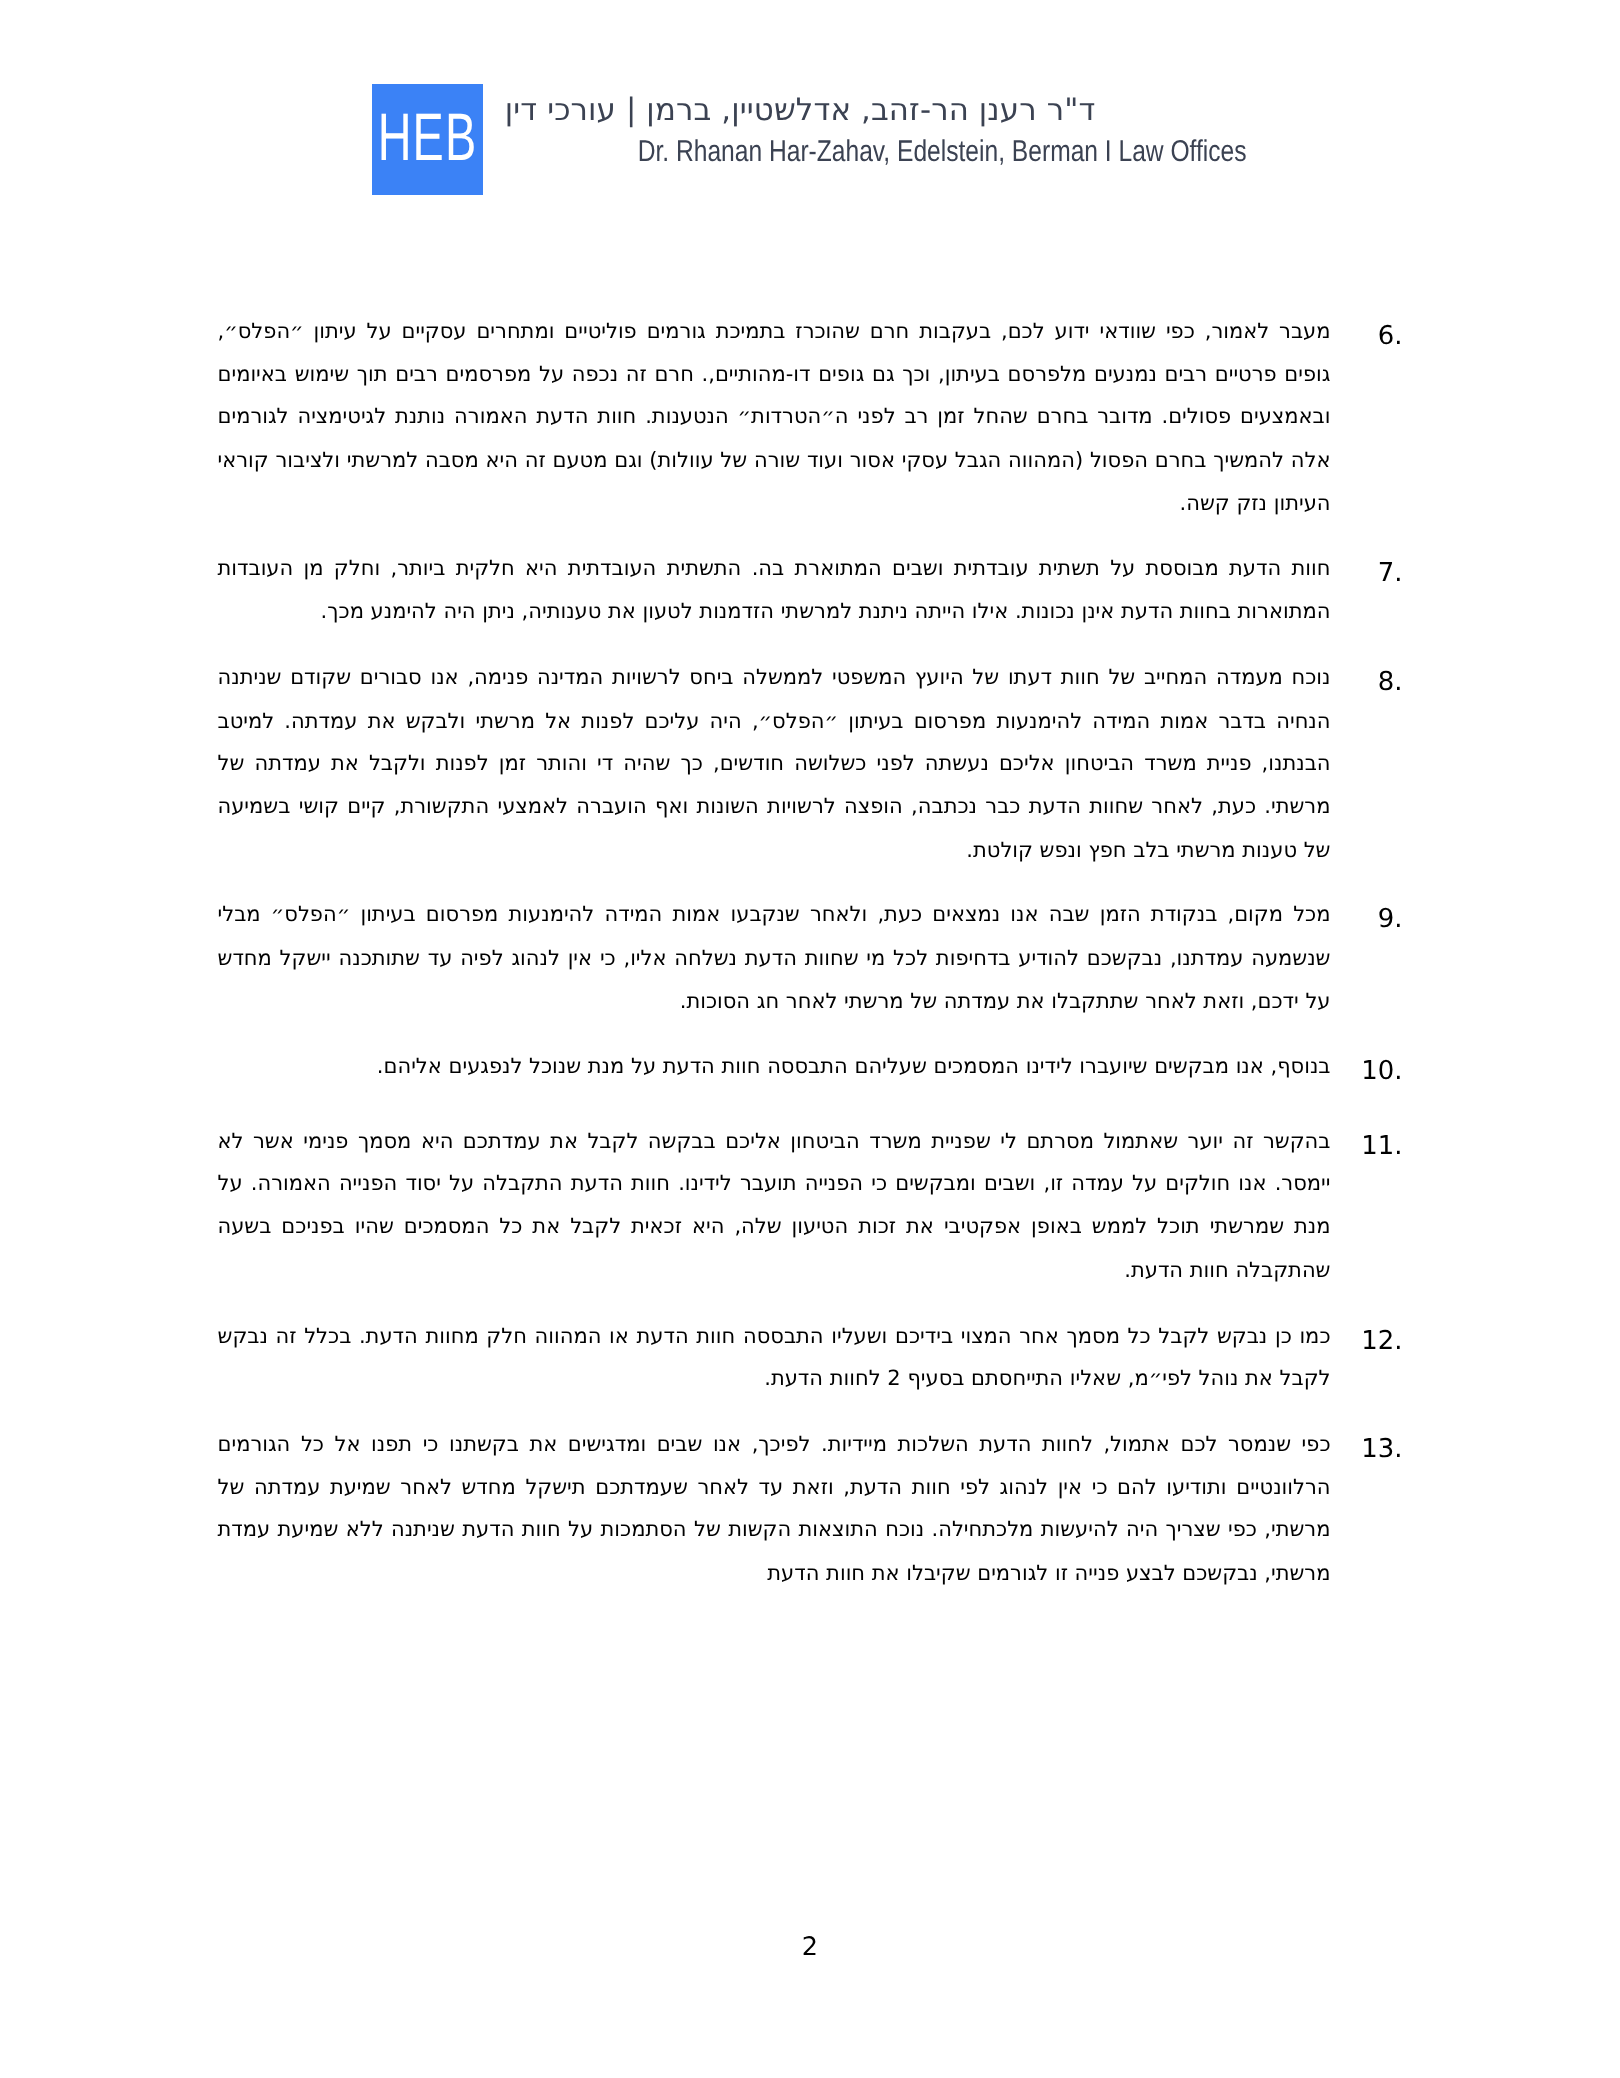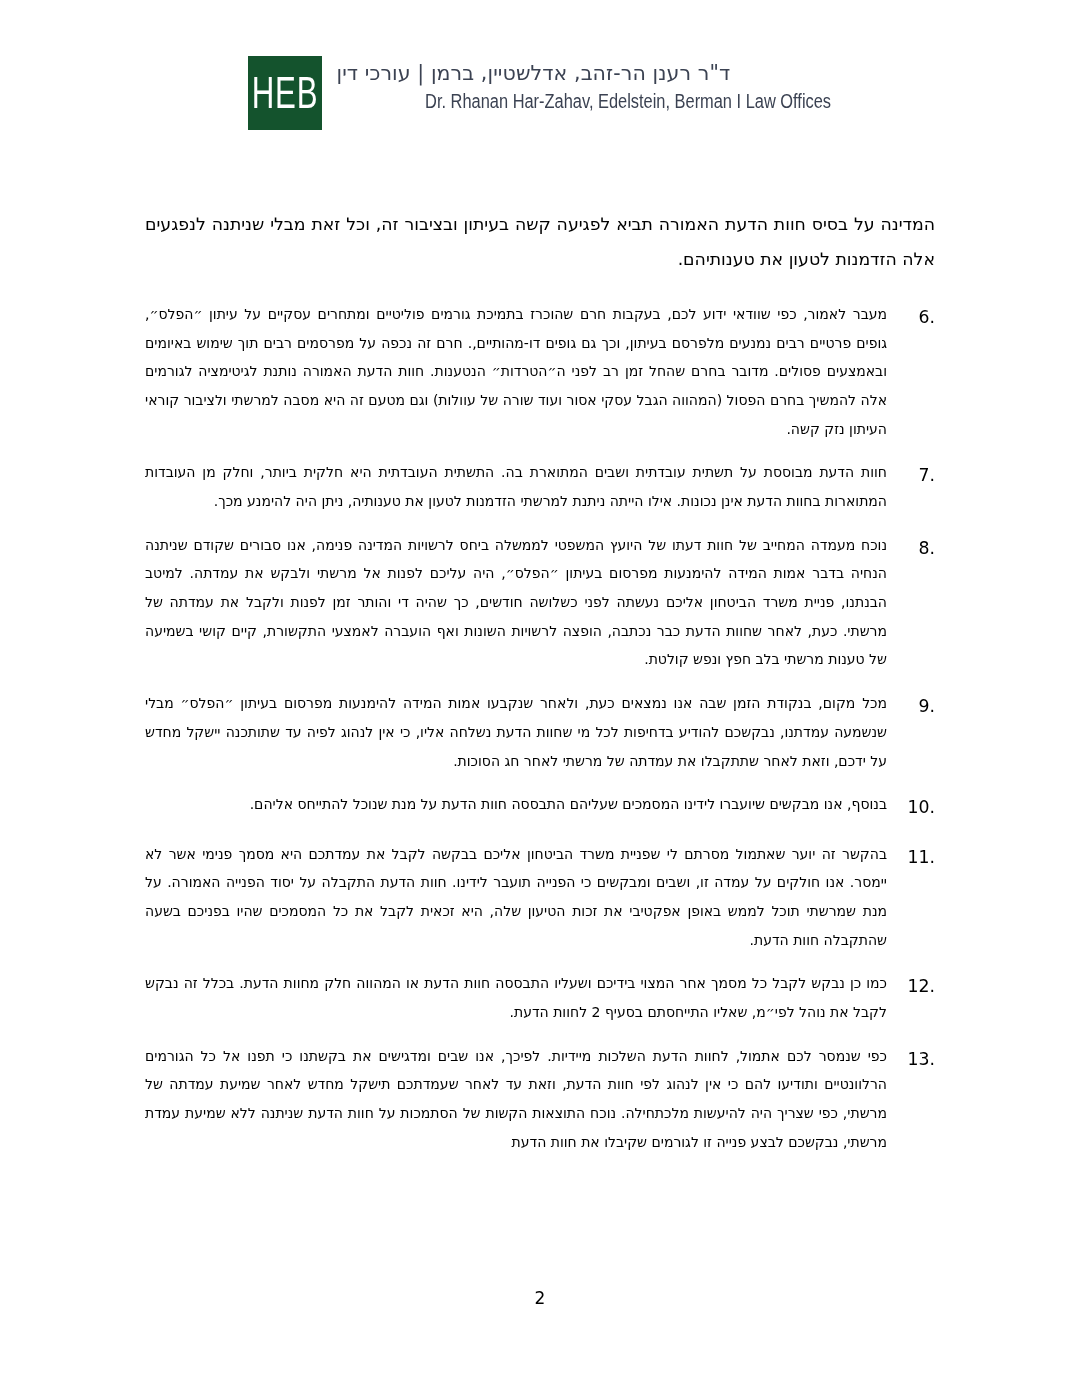--- a/index.html
+++ b/index.html
@@ -57,21 +57,21 @@
     line-height: 1.35;
     color: #3b4252;
     white-space: nowrap;
     transform: scaleX(0.82);
     transform-origin: right center;
     margin-top: 1px;
   }
   .lh-logo {
     width: 74px;
     height: 74px;
-    background: #14532d;
+    background: #3b82f6;
     position: relative;
     flex: 0 0 auto;
     margin-top: 4px;
   }
   .lh-logo .mark {
     position: absolute;
     inset: 0;
     display: flex;
     align-items: center;
     justify-content: center;
@@ -157,21 +157,20 @@
       <div class="lh-en">Dr. Rhanan Har-Zahav, Edelstein, Berman  I  Law Offices</div>
     </div>
     <div class="lh-logo">
       <span class="mark">HEB</span>
     </div>
   </div>
 </header>
 
 <main class="doc-body">
 
-  <p class="para lead">המדינה על בסיס חוות הדעת האמורה תביא לפגיעה קשה בעיתון ובציבור זה, וכל זאת מבלי שניתנה לנפגעים אלה הזדמנות לטעון את טענותיהם.</p>
 
   <div class="item">
     <div class="item-num">.6</div>
     <div class="item-text">מעבר לאמור, כפי שוודאי ידוע לכם, בעקבות חרם שהוכרז בתמיכת גורמים פוליטיים ומתחרים עסקיים על עיתון ״הפלס״, גופים פרטיים רבים נמנעים מלפרסם בעיתון, וכך גם גופים דו-מהותיים,. חרם זה נכפה על מפרסמים רבים תוך שימוש באיומים ובאמצעים פסולים. מדובר בחרם שהחל זמן רב לפני ה״הטרדות״ הנטענות. חוות הדעת האמורה נותנת לגיטימציה לגורמים אלה להמשיך בחרם הפסול (המהווה הגבל עסקי אסור ועוד שורה של עוולות) וגם מטעם זה היא מסבה למרשתי ולציבור קוראי העיתון נזק קשה.</div>
   </div>
 
   <div class="item">
     <div class="item-num">.7</div>
     <div class="item-text">חוות הדעת מבוססת על תשתית עובדתית ושבים המתוארת בה. התשתית העובדתית היא חלקית ביותר, וחלק מן העובדות המתוארות בחוות הדעת אינן נכונות. אילו הייתה ניתנת למרשתי הזדמנות לטעון את טענותיה, ניתן היה להימנע מכך.</div>
   </div>
@@ -181,21 +180,21 @@
     <div class="item-text">נוכח מעמדה המחייב של חוות דעתו של היועץ המשפטי לממשלה ביחס לרשויות המדינה פנימה, אנו סבורים שקודם שניתנה הנחיה בדבר אמות המידה להימנעות מפרסום בעיתון ״הפלס״, היה עליכם לפנות אל מרשתי ולבקש את עמדתה. למיטב הבנתנו, פניית משרד הביטחון אליכם נעשתה לפני כשלושה חודשים, כך שהיה די והותר זמן לפנות ולקבל את עמדתה של מרשתי. כעת, לאחר שחוות הדעת כבר נכתבה, הופצה לרשויות השונות ואף הועברה לאמצעי התקשורת, קיים קושי בשמיעה של טענות מרשתי בלב חפץ ונפש קולטת.</div>
   </div>
 
   <div class="item">
     <div class="item-num">.9</div>
     <div class="item-text">מכל מקום, בנקודת הזמן שבה אנו נמצאים כעת, ולאחר שנקבעו אמות המידה להימנעות מפרסום בעיתון ״הפלס״ מבלי שנשמעה עמדתנו, נבקשכם להודיע בדחיפות לכל מי שחוות הדעת נשלחה אליו, כי אין לנהוג לפיה עד שתותכנה יישקל מחדש על ידכם, וזאת לאחר שתתקבלו את עמדתה של מרשתי לאחר חג הסוכות.</div>
   </div>
 
   <div class="item tight">
     <div class="item-num">.10</div>
-    <div class="item-text">בנוסף, אנו מבקשים שיועברו לידינו המסמכים שעליהם התבססה חוות הדעת על מנת שנוכל להתייחס אליהם.</div>
+    <div class="item-text">בנוסף, אנו מבקשים שיועברו לידינו המסמכים שעליהם התבססה חוות הדעת על מנת שנוכל לנפגעים אליהם.</div>
   </div>
 
   <div class="item">
     <div class="item-num">.11</div>
     <div class="item-text">בהקשר זה יוער שאתמול מסרתם לי שפניית משרד הביטחון אליכם בבקשה לקבל את עמדתכם היא מסמך פנימי אשר לא יימסר. אנו חולקים על עמדה זו, ושבים ומבקשים כי הפנייה תועבר לידינו. חוות הדעת התקבלה על יסוד הפנייה האמורה. על מנת שמרשתי תוכל לממש באופן אפקטיבי את זכות הטיעון שלה, היא זכאית לקבל את כל המסמכים שהיו בפניכם בשעה שהתקבלה חוות הדעת.</div>
   </div>
 
   <div class="item">
     <div class="item-num">.12</div>
     <div class="item-text">כמו כן נבקש לקבל כל מסמך אחר המצוי בידיכם ושעליו התבססה חוות הדעת או המהווה חלק מחוות הדעת. בכלל זה נבקש לקבל את נוהל לפי״מ, שאליו התייחסתם בסעיף 2 לחוות הדעת.</div>

